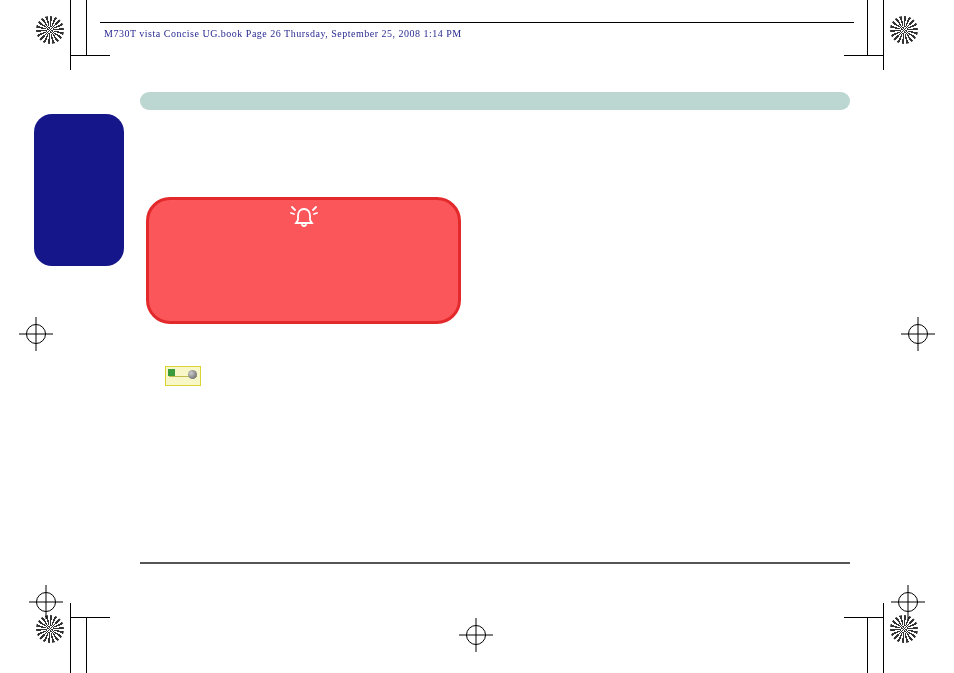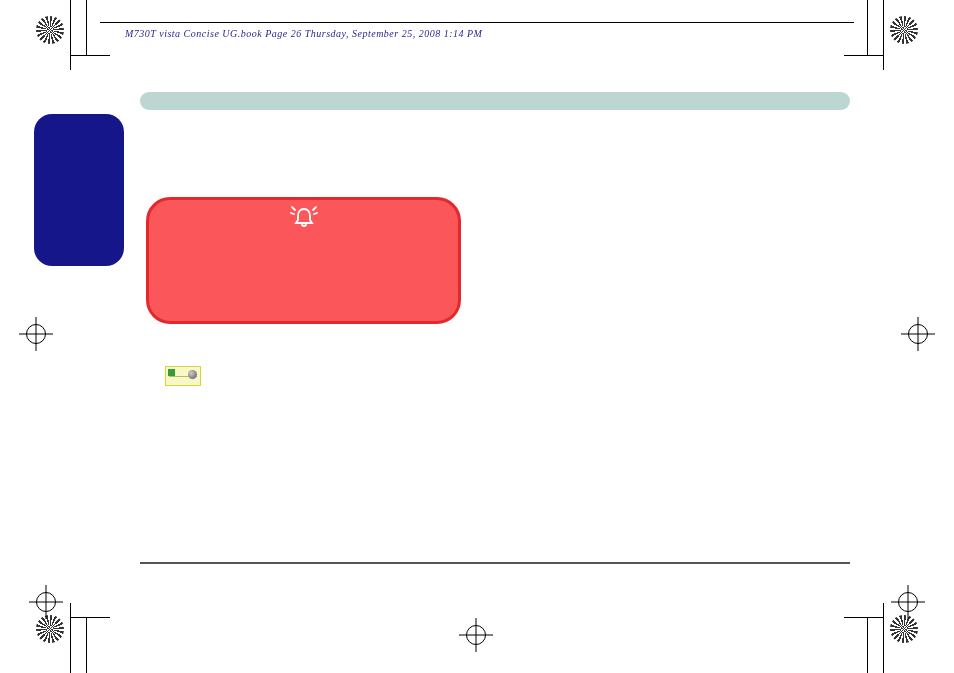--- a/index.html
+++ b/index.html
@@ -61,26 +61,25 @@
     position: absolute;
     top: 22px;
     left: 100px;
     right: 100px;
     height: 1px;
     background: #000;
   }
   .header-text {
     position: absolute;
     top: 28px;
-    left: 125px;
+    left: 104px;
     font-family: "Times New Roman", serif;
     font-size: 10px;
     color: #292991;
     letter-spacing: 0.5px;
-    font-style: italic;
   }
   .teal-bar {
     position: absolute;
     top: 92px;
     left: 140px;
     width: 710px;
     height: 18px;
     background: #bcd6d1;
     border-radius: 9px;
   }

